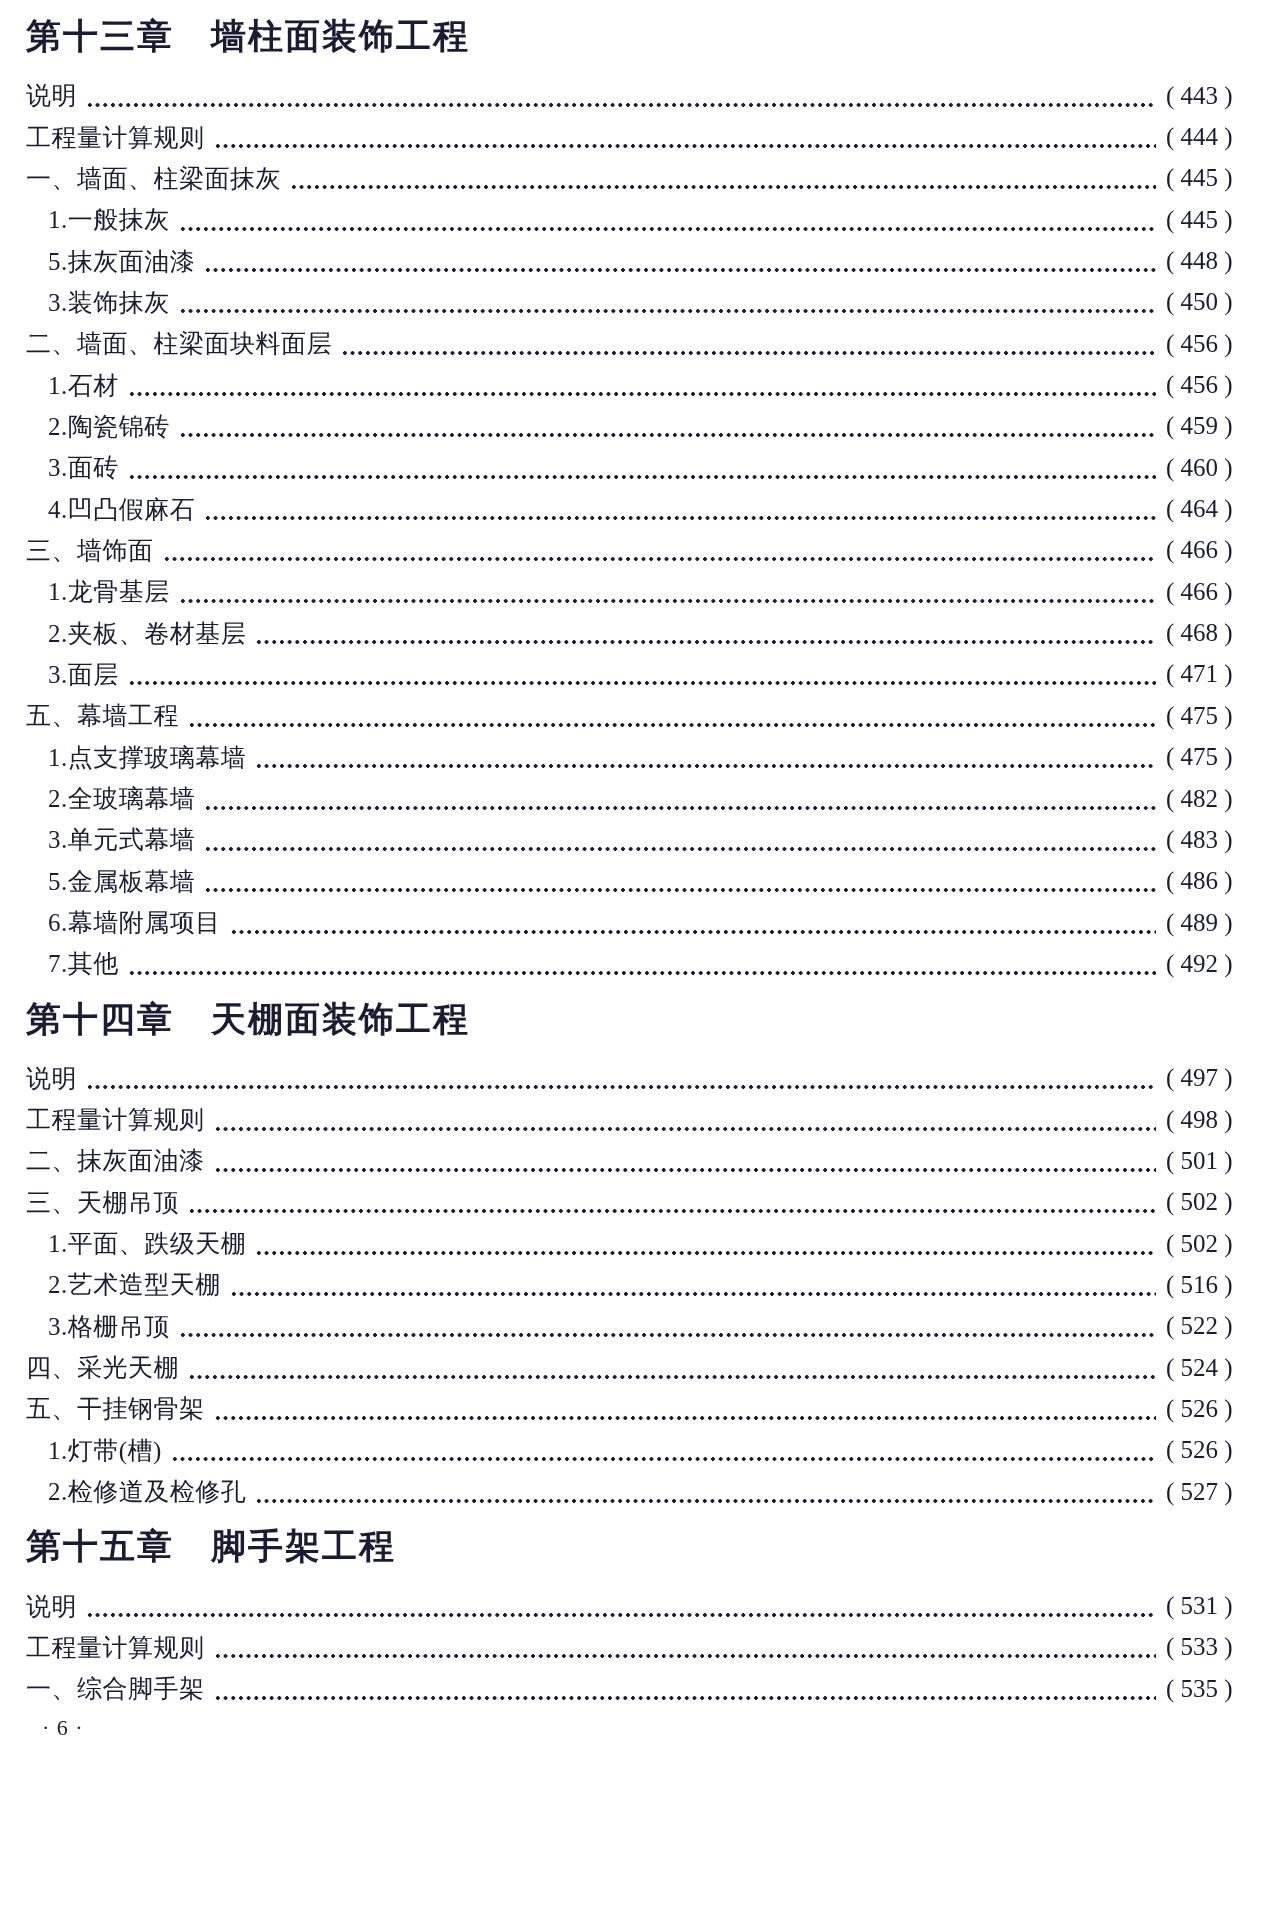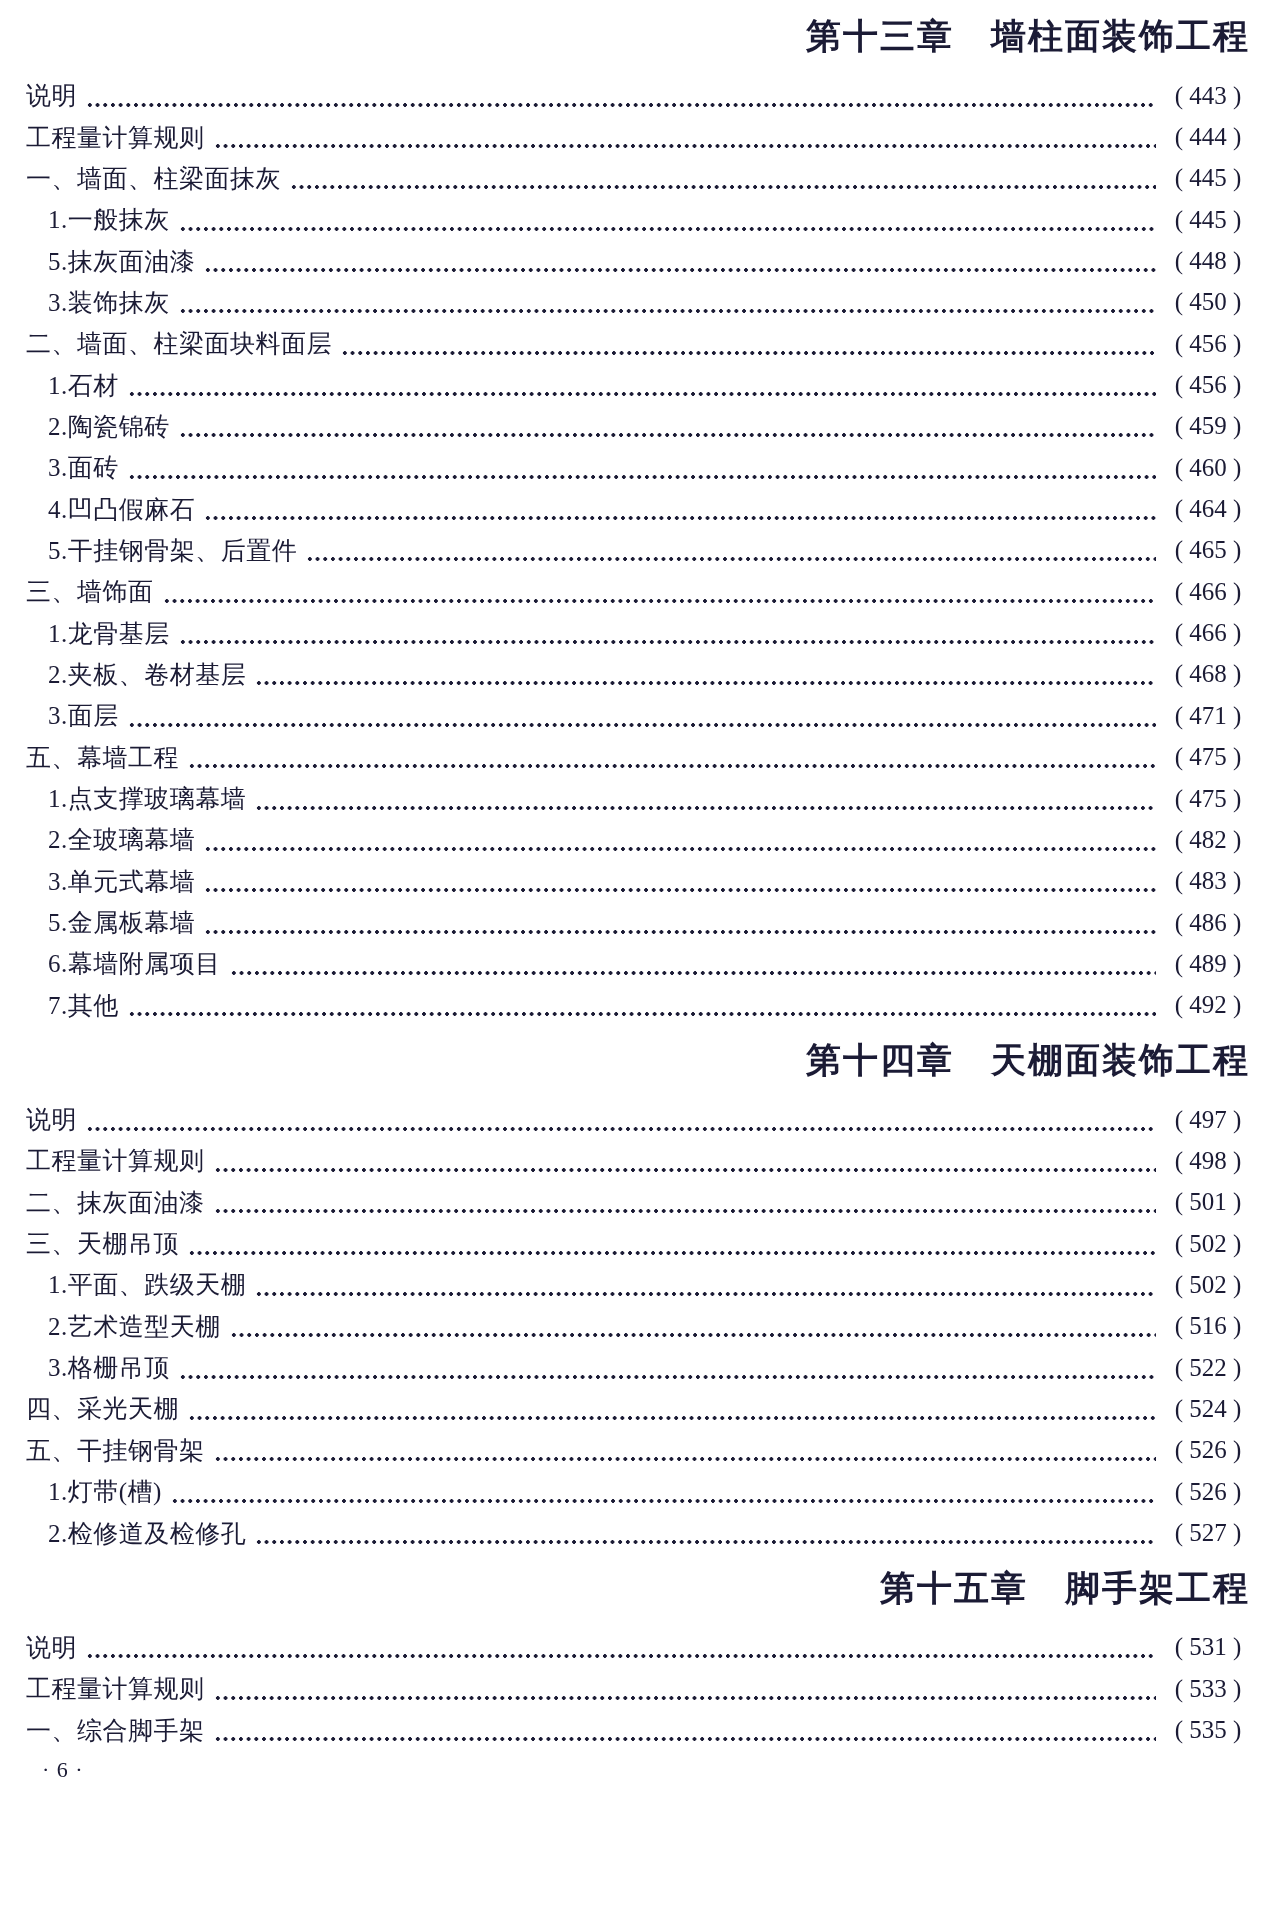--- a/index.html
+++ b/index.html
@@ -11,21 +11,21 @@
     background: #ffffff;
     color: var(--ink);
     font-family: "Liberation Serif", "DejaVu Serif", serif;
     padding: 16px 30px 0 26px;
     overflow: hidden;
     position: relative;
   }
   .chapter { margin-top: 14px; }
   .chapter:first-child { margin-top: 0; }
   .chapter-title {
-    text-align: right;
+    text-align: left;
     font-family: "Liberation Sans", "DejaVu Sans", sans-serif;
     font-weight: 700;
     font-size: 35px;
     line-height: 40px;
     margin-bottom: 19px;
     letter-spacing: 2px;
   }
   .entries { width: 100%; }
   .entry {
     display: flex;
@@ -41,21 +41,21 @@
     align-self: stretch;
     margin: 0 10px 0 9px;
     background-image: radial-gradient(circle, var(--ink) 1.7px, transparent 2.1px);
     background-size: 7.7px 10px;
     background-repeat: repeat-x;
     background-position: left calc(50% + 9px);
   }
   .pagenum {
     flex: 0 0 auto;
     min-width: 84px;
-    text-align: center;
+    text-align: left;
     font-size: 25px;
   }
   .footer {
     margin-top: 6px;
     margin-left: 16px;
     font-size: 22px;
     letter-spacing: 1px;
   }
 </style>
 </head>
@@ -124,25 +124,20 @@
     <span class="leader"></span>
     <span class="pagenum">( 460 )</span>
   </div>
 
   <div class="entry indent-1">
     <span class="entry-label">4.凹凸假麻石</span>
     <span class="leader"></span>
     <span class="pagenum">( 464 )</span>
   </div>
 
-  <div class="entry indent-1">
-    <span class="entry-label">5.干挂钢骨架、后置件</span>
-    <span class="leader"></span>
-    <span class="pagenum">( 465 )</span>
-  </div>
 
   <div class="entry indent-0">
     <span class="entry-label">三、墙饰面</span>
     <span class="leader"></span>
     <span class="pagenum">( 466 )</span>
   </div>
 
   <div class="entry indent-1">
     <span class="entry-label">1.龙骨基层</span>
     <span class="leader"></span>

